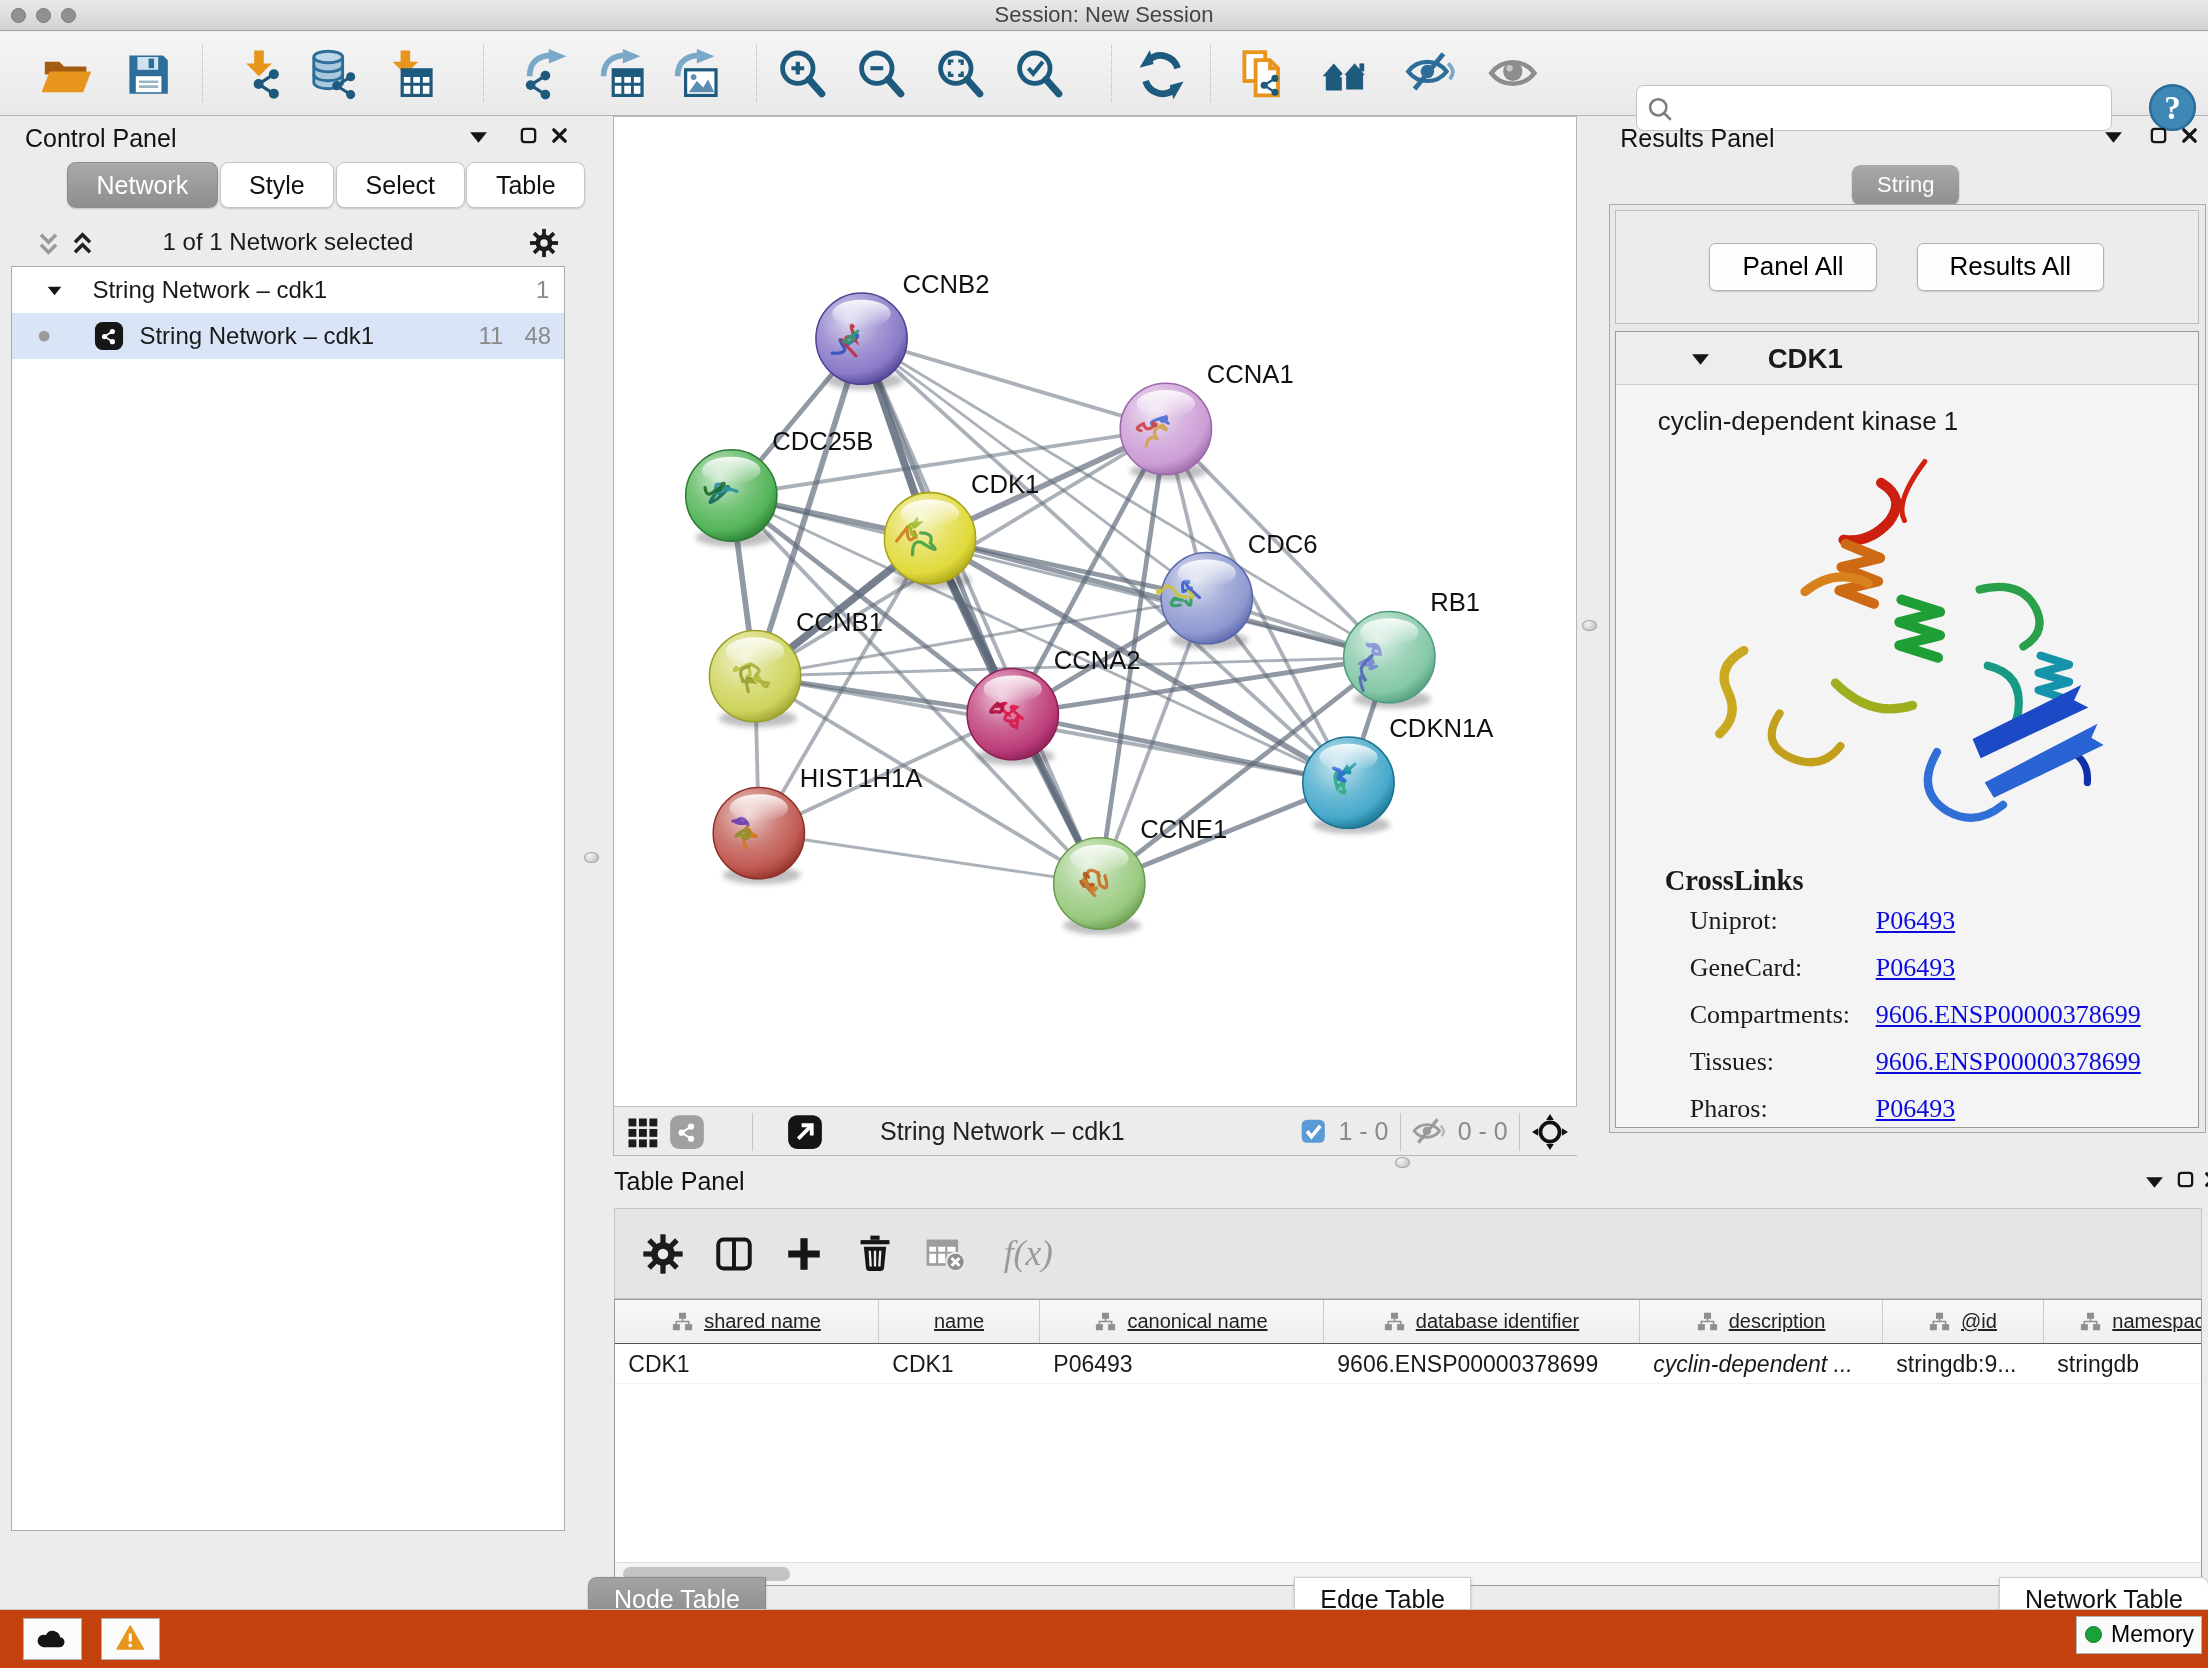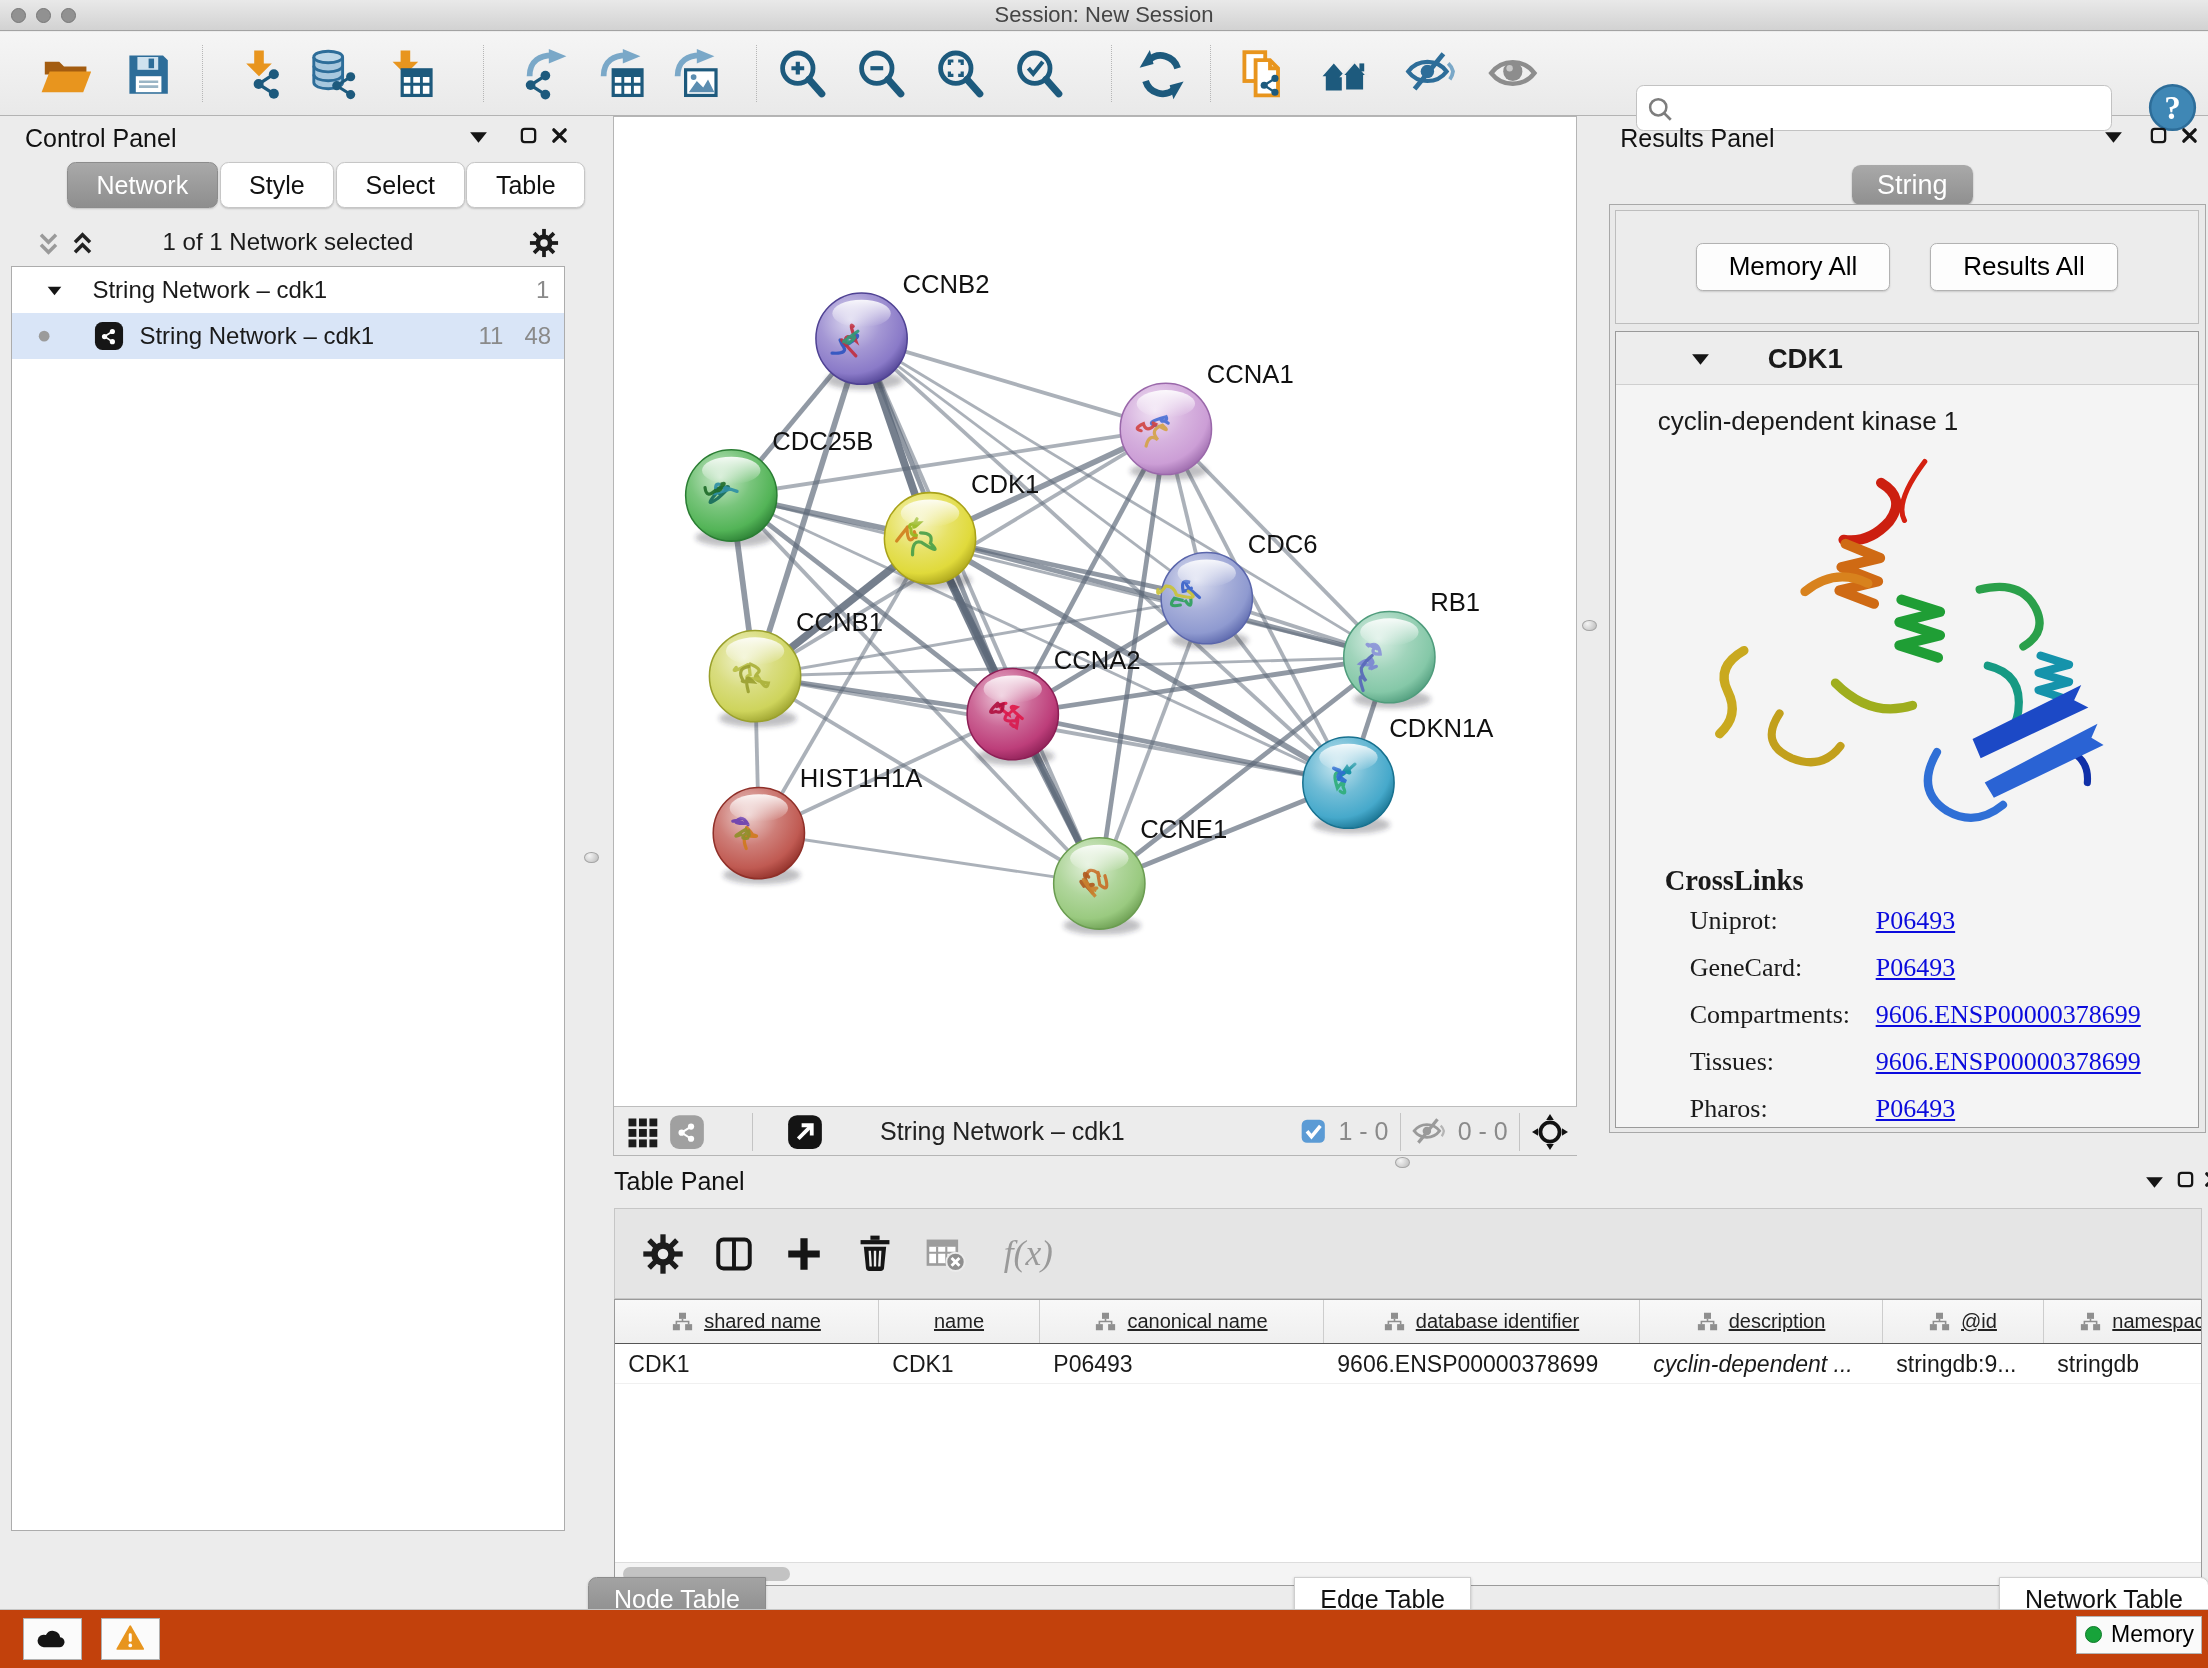--- a/index.html
+++ b/index.html
@@ -60,21 +60,21 @@
   .vt-title { position:absolute; left:266px; top:0; font-size:25px; line-height:49px; color:#222; }
   .vt-right { position:absolute; right:9.5px; top:0; height:49px; display:flex; align-items:center; gap:11.4px; }
   .vt-count { font-size:25px; color:#8a8a8a; }
   .vt-rsep { width:0; height:38px; border-left:1px solid #c4c4c4; }
   .splitter-dot { width:15px; height:11.4px; border-radius:50%;
     background:radial-gradient(circle at 35% 30%, #f4f4f4, #b9b9b9); border:1px solid #a5a5a5; }
 
   
   .results-panel { left:1607px; top:116px; width:601px; height:1040px; }
   .rp-tab { position:absolute; left:245px; top:49px; height:40px; padding:0 25px;
-    background:linear-gradient(#a9a9a9,#8f8f8f); color:#fff; font-size:27px; line-height:40px;
+    background:linear-gradient(#a9a9a9,#8f8f8f); color:#fff; font-size:22px; line-height:40px;
     border-radius:8.6px; box-shadow:0 1px 1.9px rgba(0,0,0,.3); cursor:pointer; }
   .rp-pane { position:absolute; left:1.9px; top:88px; width:597px; height:929px;
     background:#e9e9e9; border:1px solid #a8a8a8; }
   .rp-btnbox { position:absolute; left:4.8px; top:4.8px; width:584px; height:114px;
     background:#ececec; border:1px solid #bdbdbd; display:flex; align-items:center; justify-content:center; gap:40px; }
   .rp-btn { height:48px; padding:0 32px; font-size:26px; background:#fdfdfd; border:1px solid #b2b2b2;
     border-radius:6.7px; cursor:pointer; box-shadow:0 1px 1.9px rgba(0,0,0,.15); font-family:"Liberation Sans",sans-serif; }
   .rp-section { position:absolute; left:4.8px; top:126px; width:584px; height:797px;
     background:#f4f4f4; border:1px solid #9a9a9a; }
   .rp-sec-hdr { position:relative; height:53px; background:#ededed; border-bottom:1px solid #cfcfcf; }
@@ -680,21 +680,21 @@
   <span class="ic phdr-ic" style="left:573px;width:19px;height:19px">
       <svg viewBox="0 0 20 20" xmlns="http://www.w3.org/2000/svg">
         <path d="M4 4 L16 16 M16 4 L4 16" stroke="#151515" stroke-width="3.4" stroke-linecap="round"></path>
       </svg>
     </span>
 
   <div class="rp-tab">String</div>
 
   <div class="rp-pane">
     <div class="rp-btnbox">
-      <button class="rp-btn">Memory All</button>
+      <button class="rp-btn">Panel All</button>
       <button class="rp-btn">Results All</button>
     </div>
     <div class="rp-section">
       <div class="rp-sec-hdr">
         <span class="ic abs" style="left:74px;top:18px;width:21px;height:17px">
             <svg viewBox="0 0 20 16" xmlns="http://www.w3.org/2000/svg">
               <path d="M2 4 h16 l-8 10z" fill="#151515"></path>
             </svg>
           </span>
         <span class="rp-gene">CDK1</span>

